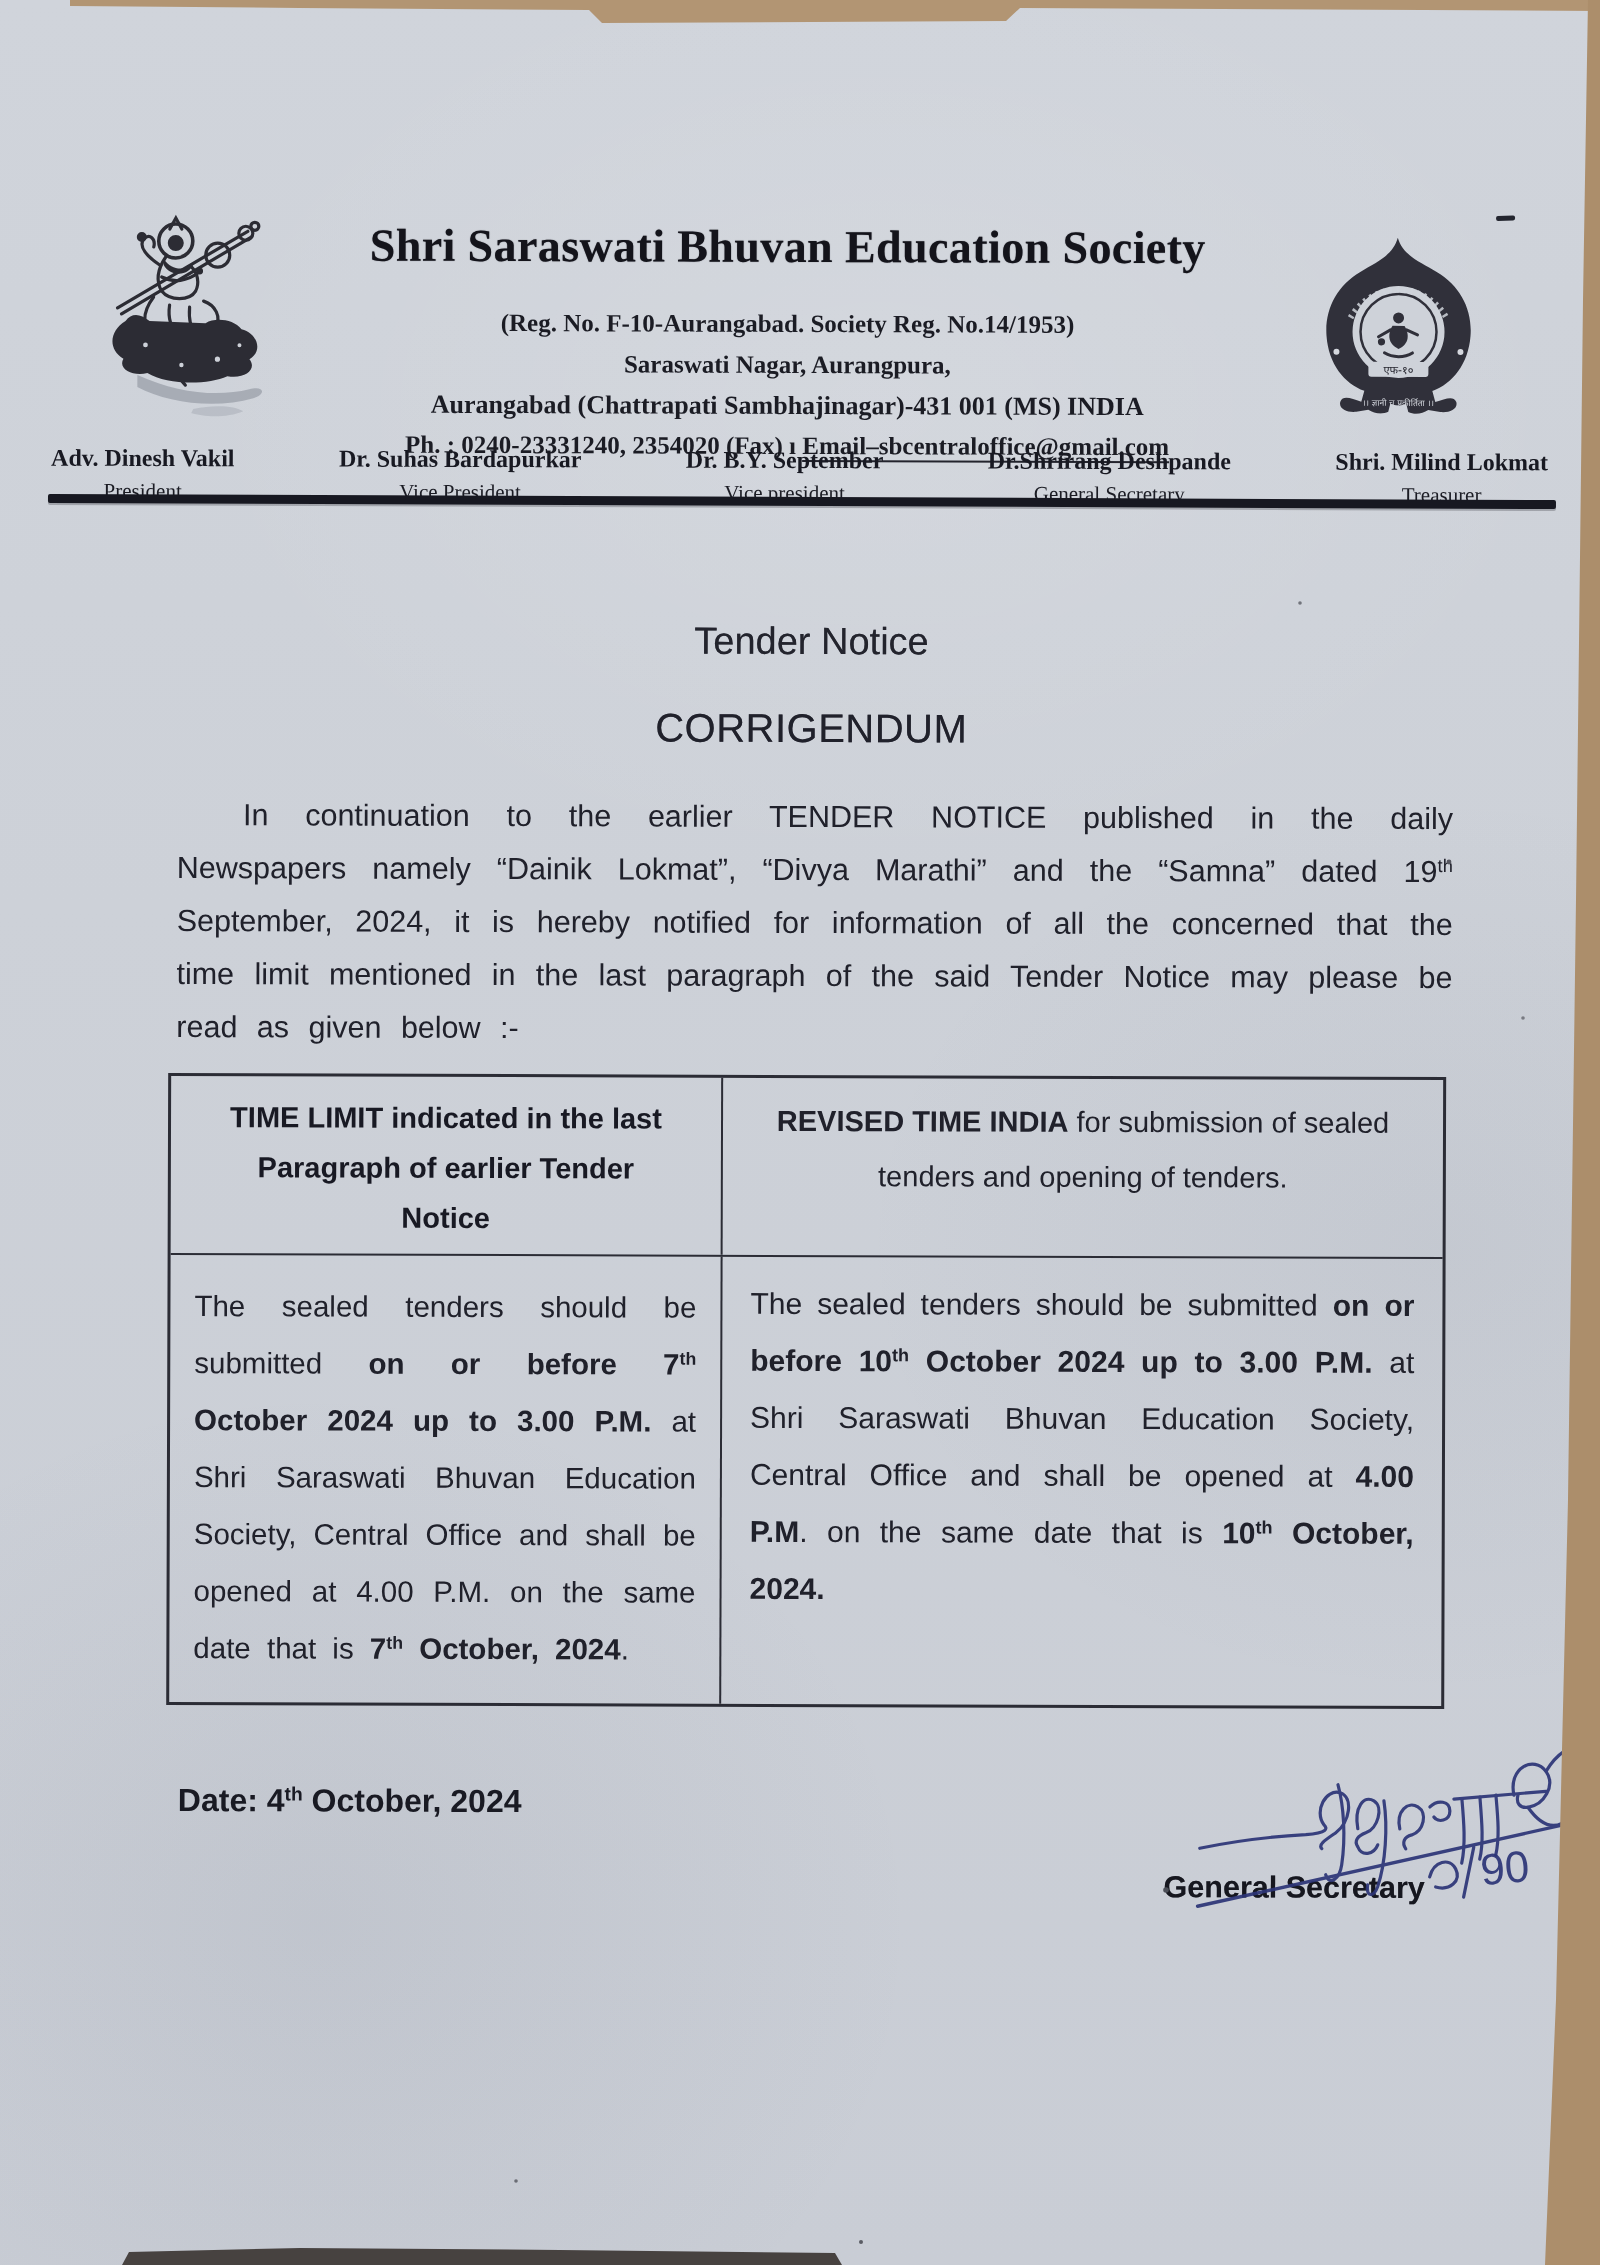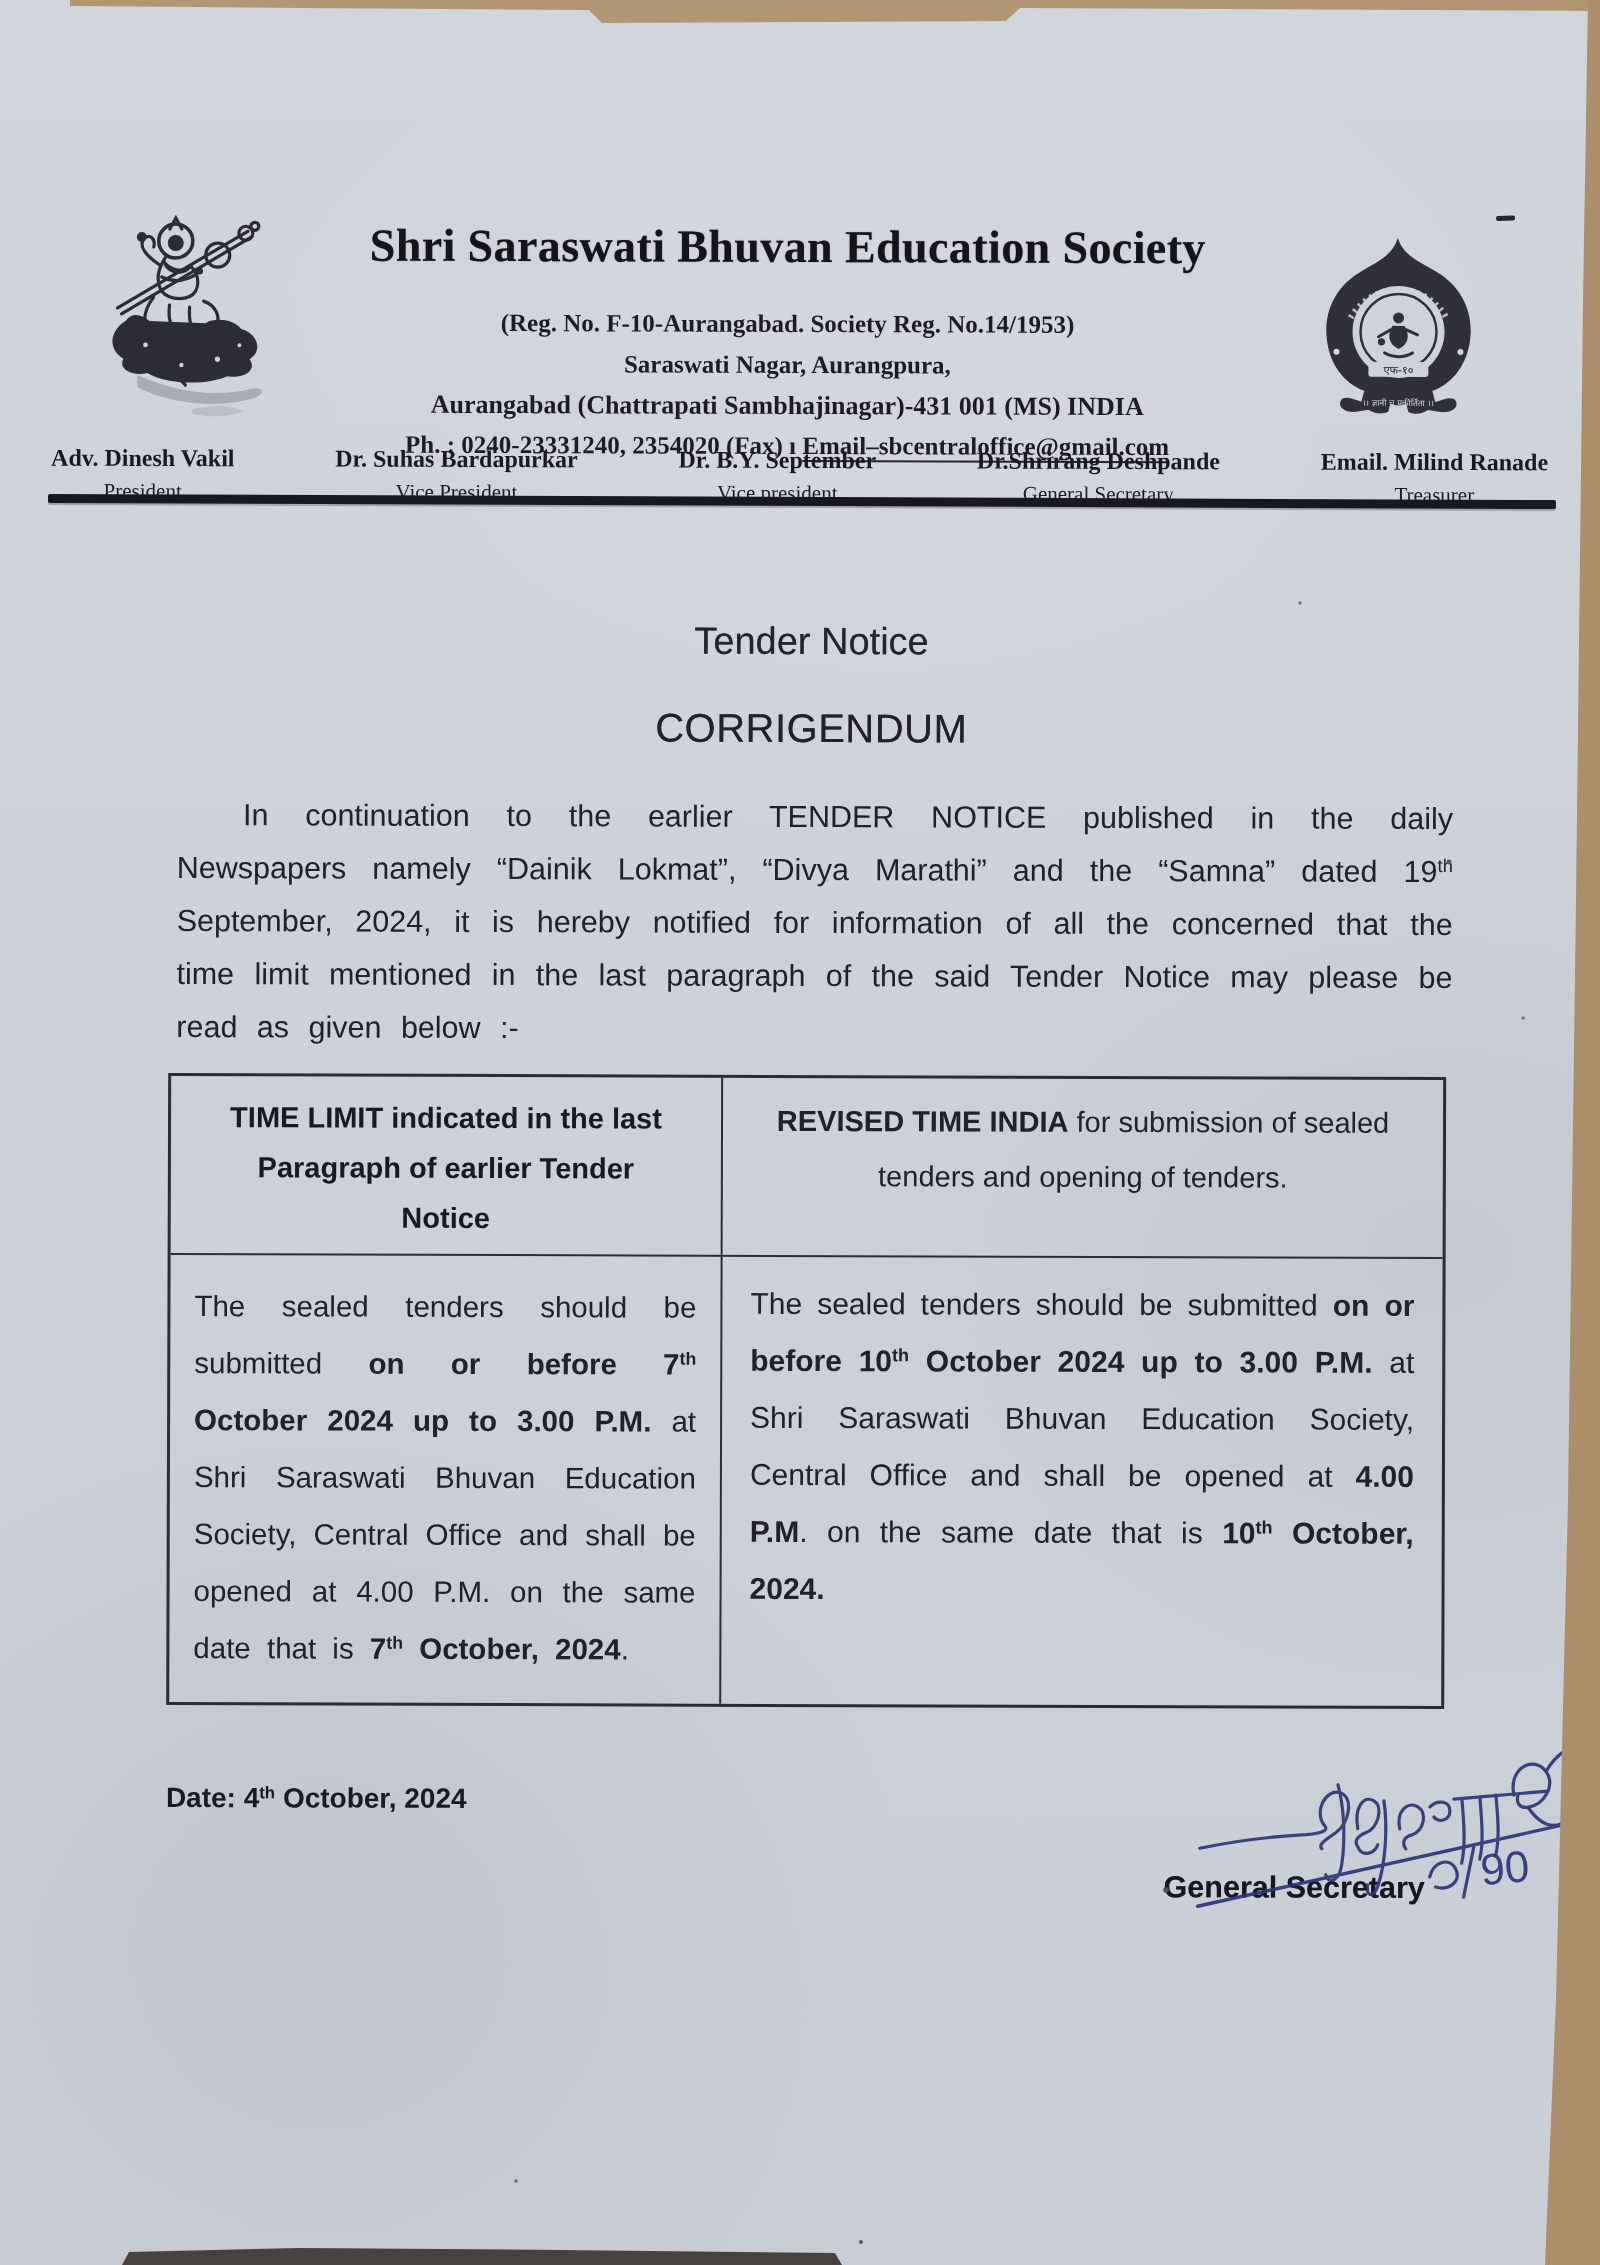--- a/index.html
+++ b/index.html
@@ -49,21 +49,21 @@
   .c1{width:552px;border-right:2px solid #2b2c35;box-sizing:border-box;}
   .c2{flex:1;}
   .hcell{display:flex;align-items:flex-start;justify-content:center;text-align:center;
     font-size:29px;line-height:50px;padding:16px 18px;box-sizing:border-box;}
   .hcell.h1{font-weight:700;white-space:pre-line;color:#181923;}
   .hcell.h2{line-height:55px;padding:16px 34px;color:#20212b;}
   .bcell{padding:22px 24px;box-sizing:border-box;text-align:justify;color:#20212b;}
   .bcell.l{font-size:29.5px;line-height:57px;word-spacing:8px;}
   .bcell.r{font-size:30px;line-height:57px;word-spacing:6px;padding:18px 28px;}
 
-  .date-line{left:168px;top:1784px;font-size:28px;color:#191a23;}
+  .date-line{left:180px;top:1784px;font-size:32px;color:#191a23;}
   .gen-sec{left:1166px;top:1868px;font-size:30.5px;font-weight:700;color:#16171f;
     text-shadow:0 0 .5px rgba(20,20,35,.5);}
 
   svg{display:block;}
   .logo-svg{left:95px;top:215px;}
   .emblem-svg{left:1300px;top:232px;}
   .sig-svg{left:1180px;top:1735px;z-index:4;}
   .edges-svg{position:absolute;inset:0;z-index:5;pointer-events:none;}
 </style>
 </head>
@@ -149,21 +149,21 @@
         <div class="nm">Dr. B.Y. September</div>
         <div class="tl">Vice president</div>
       </div>
 
       <div class="officer">
         <div class="nm">Dr.Shrirang Deshpande</div>
         <div class="tl">General Secretary</div>
       </div>
 
       <div class="officer">
-        <div class="nm">Email. Milind Ranade</div>
+        <div class="nm">Shri. Milind Lokmat</div>
         <div class="tl">Treasurer</div>
       </div>
     </div>
 
     <div class="abs rule"></div>
 
     <div class="abs ctr tender-title">Tender Notice</div>
     <div class="abs ctr corrigendum">CORRIGENDUM</div>
 
     <div class="abs para"><span>In continuation to the earlier TENDER NOTICE published in the daily Newspapers namely “Dainik Lokmat”, “Divya Marathi” and the “Samna” dated 19</span><sup>th</sup><span> September, 2024, it is hereby notified for information of all the concerned that the time limit mentioned in the last paragraph of the said Tender Notice may please be read as given below :-</span></div>

